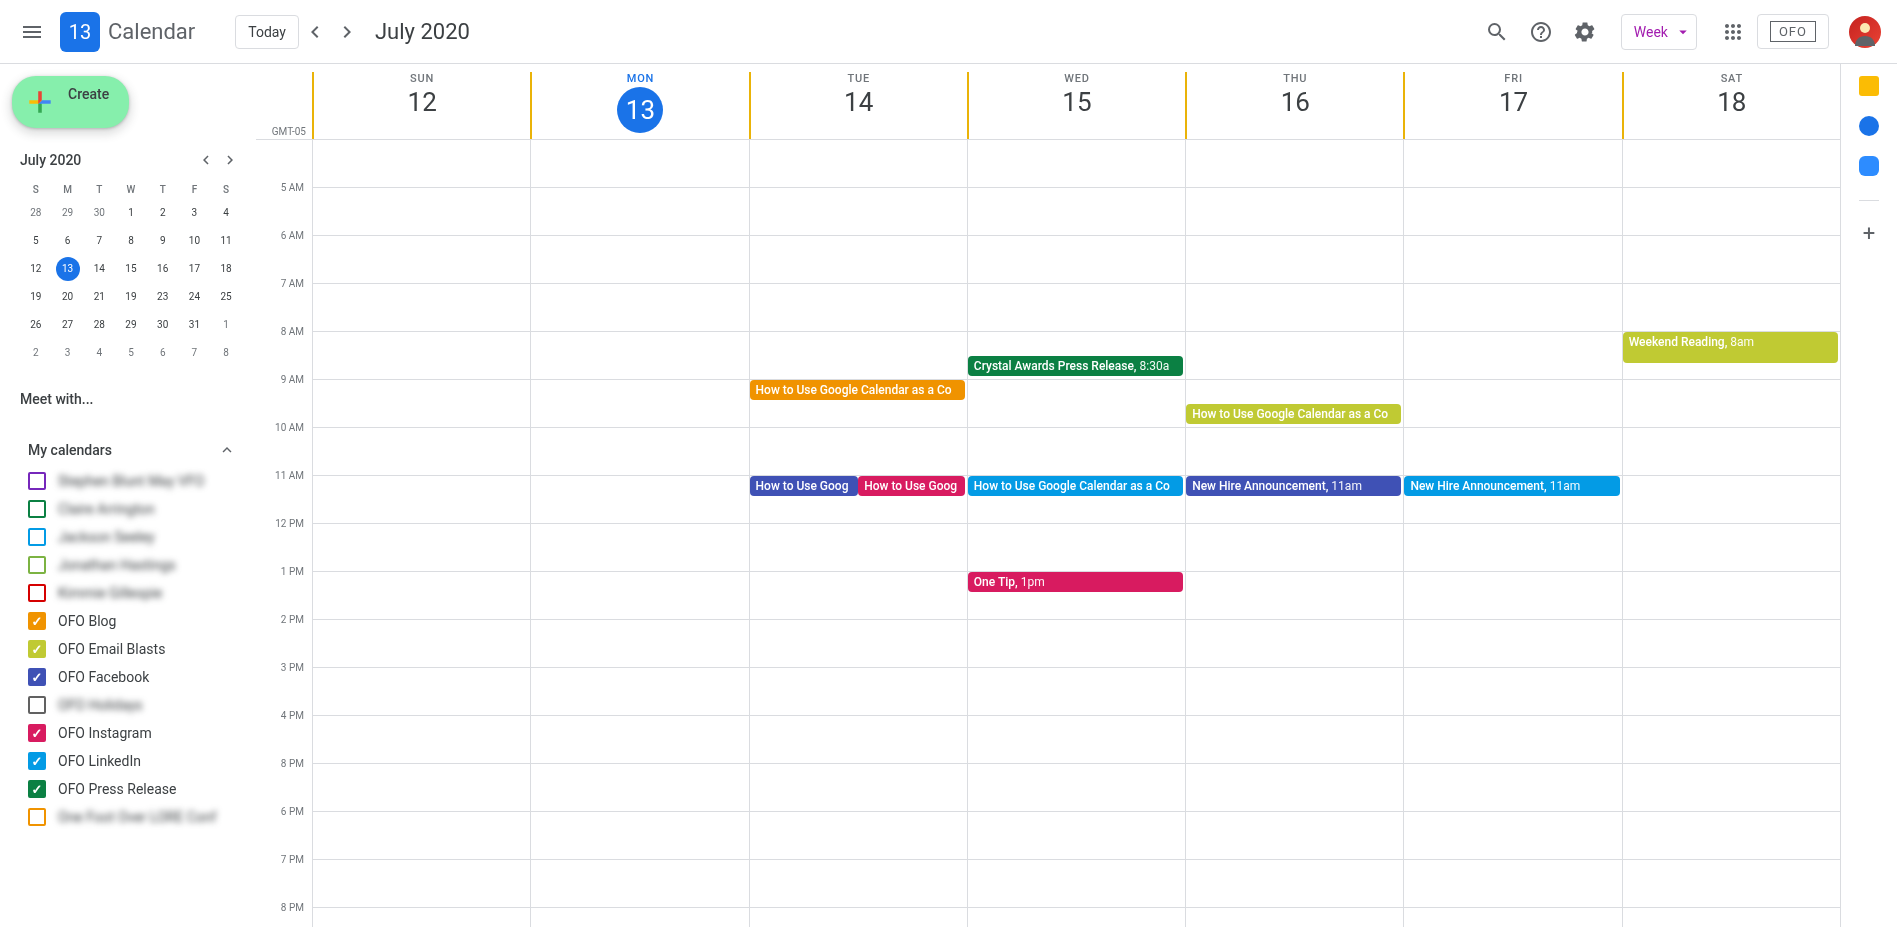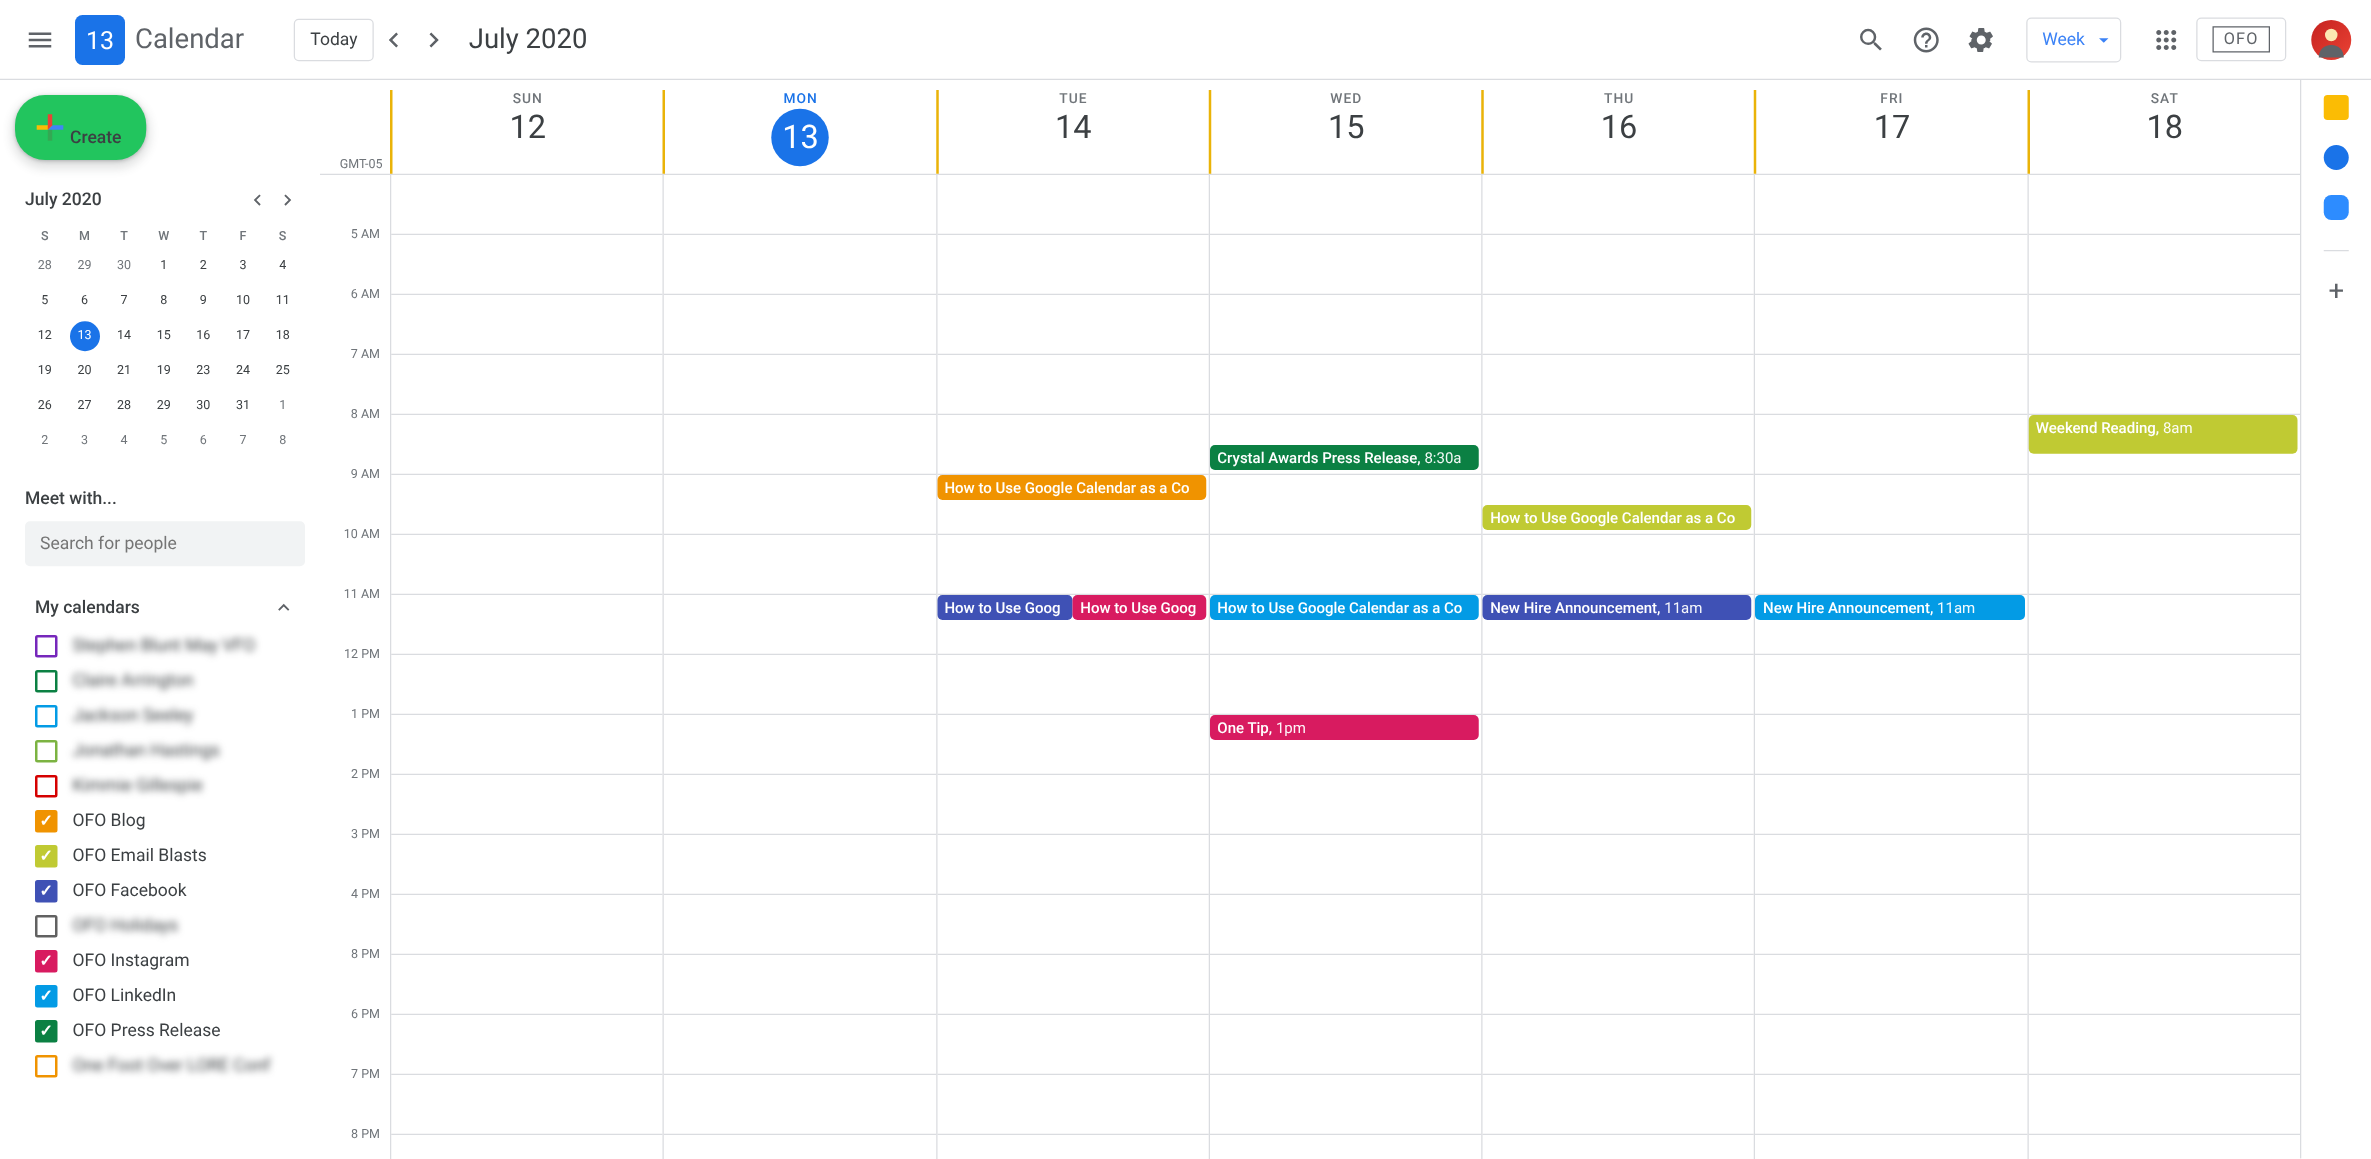--- a/index.html
+++ b/index.html
@@ -8,27 +8,27 @@
 .header{height:64px;display:flex;align-items:center;padding:8px;border-bottom:1px solid #dadce0}
 .menu-btn{width:48px;height:48px;display:flex;align-items:center;justify-content:center;border-radius:50%;cursor:pointer;color:#5f6368}
 .logo{display:flex;align-items:center;gap:8px;margin-right:40px;margin-left:4px}
 .logo-icon{width:40px;height:40px;background:#1a73e8;border-radius:6px;display:flex;align-items:center;justify-content:center;color:#fff;font-size:20px;font-weight:400}
 .logo-text{font-size:22px;color:#5f6368;font-weight:400}
 .today-btn{border:1px solid #dadce0;background:#fff;padding:8px 12px;border-radius:4px;font-size:14px;color:#3c4043;cursor:pointer;margin-right:0;font-weight:400}
 .nav-arrow{width:32px;height:32px;display:flex;align-items:center;justify-content:center;border-radius:50%;cursor:pointer;color:#5f6368}
 .period-label{font-size:22px;color:#3c4043;margin-left:12px;font-weight:400}
 .header-right{margin-left:auto;display:flex;align-items:center;gap:4px}
 .icon-btn{width:40px;height:40px;display:flex;align-items:center;justify-content:center;border-radius:50%;cursor:pointer;color:#5f6368}
-.view-select{border:1px solid #dadce0;background:#fff;padding:8px 4px 8px 12px;border-radius:4px;font-size:14px;color:#3b82f6;cursor:pointer;display:flex;align-items:center;gap:6px;margin:0 12px}
+.view-select{border:1px solid #dadce0;background:#fff;padding:8px 4px 8px 12px;border-radius:4px;font-size:14px;color:#a21caf;cursor:pointer;display:flex;align-items:center;gap:6px;margin:0 12px}
 .ofo-badge{border:1px solid #dadce0;padding:6px 12px;border-radius:4px;margin-right:8px}
 .ofo-inner{border:1px solid #5f6368;padding:2px 8px;font-size:13px;letter-spacing:1px;color:#5f6368}
 .avatar{width:32px;height:32px;border-radius:50%;background:linear-gradient(135deg,#c5221f,#ea4335);display:flex;align-items:center;justify-content:center;color:#fff;font-size:13px;margin-left:8px;margin-right:8px}
 .body{display:flex;flex:1;overflow:hidden}
 .sidebar{width:256px;padding:12px 0 12px 8px;overflow-y:auto;flex-shrink:0}
-.create-btn{display:flex;align-items:flex-end;padding:10px 20px 10px 12px;border-radius:24px;box-shadow:0 1px 3px rgba(60,64,67,.3),0 4px 8px 3px rgba(60,64,67,.15);background:#22c55e;cursor:pointer;margin-bottom:20px;width:fit-content;margin-left:4px}
+.create-btn{display:flex;align-items:flex-start;gap:12px;padding:10px 20px 10px 12px;border-radius:24px;box-shadow:0 1px 3px rgba(60,64,67,.3),0 4px 8px 3px rgba(60,64,67,.15);background:#86efac;cursor:pointer;margin-bottom:20px;width:fit-content;margin-left:4px}
 .create-btn span{font-size:14px;color:#3c4043;font-weight:500}
 .mini-cal{padding:0 14px 16px 12px}
 .mini-head{display:flex;align-items:center;margin-bottom:8px}
 .mini-title{font-size:14px;color:#3c4043;font-weight:500;flex:1}
 .mini-nav{width:24px;height:24px;display:flex;align-items:center;justify-content:center;cursor:pointer;color:#5f6368;border-radius:50%}
 .mini-grid{display:grid;grid-template-columns:repeat(7,1fr);gap:0}
 .mini-dow{font-size:10px;color:#70757a;text-align:center;padding:4px 0;font-weight:500}
 .mini-day{font-size:10px;color:#3c4043;text-align:center;padding:0;cursor:pointer;height:24px;width:24px;line-height:24px;border-radius:50%;margin:2px auto}
 .mini-day.other{color:#70757a}
 .mini-day.today{background:#1a73e8;color:#fff}
@@ -208,21 +208,20 @@
             <div class="mini-day other">4</div>
             <div class="mini-day other">5</div>
             <div class="mini-day other">6</div>
             <div class="mini-day other">7</div>
             <div class="mini-day other">8</div>
           </div>
       </div>
 
       <div class="meet-sec">
         <div class="meet-title">Meet with...</div>
-        <input class="search-people" placeholder="Search for people" style="">
       </div>
 
       <div class="cals-sec">
         <div class="cals-head">
           <div class="cals-title">My calendars</div>
           <svg width="18" height="18" viewBox="0 0 24 24">
               <path fill="#5f6368" d="M12 8l-6 6 1.41 1.41L12 10.83l4.59 4.58L18 14z"></path>
             </svg>
         </div>
         <div id="cal-list">

